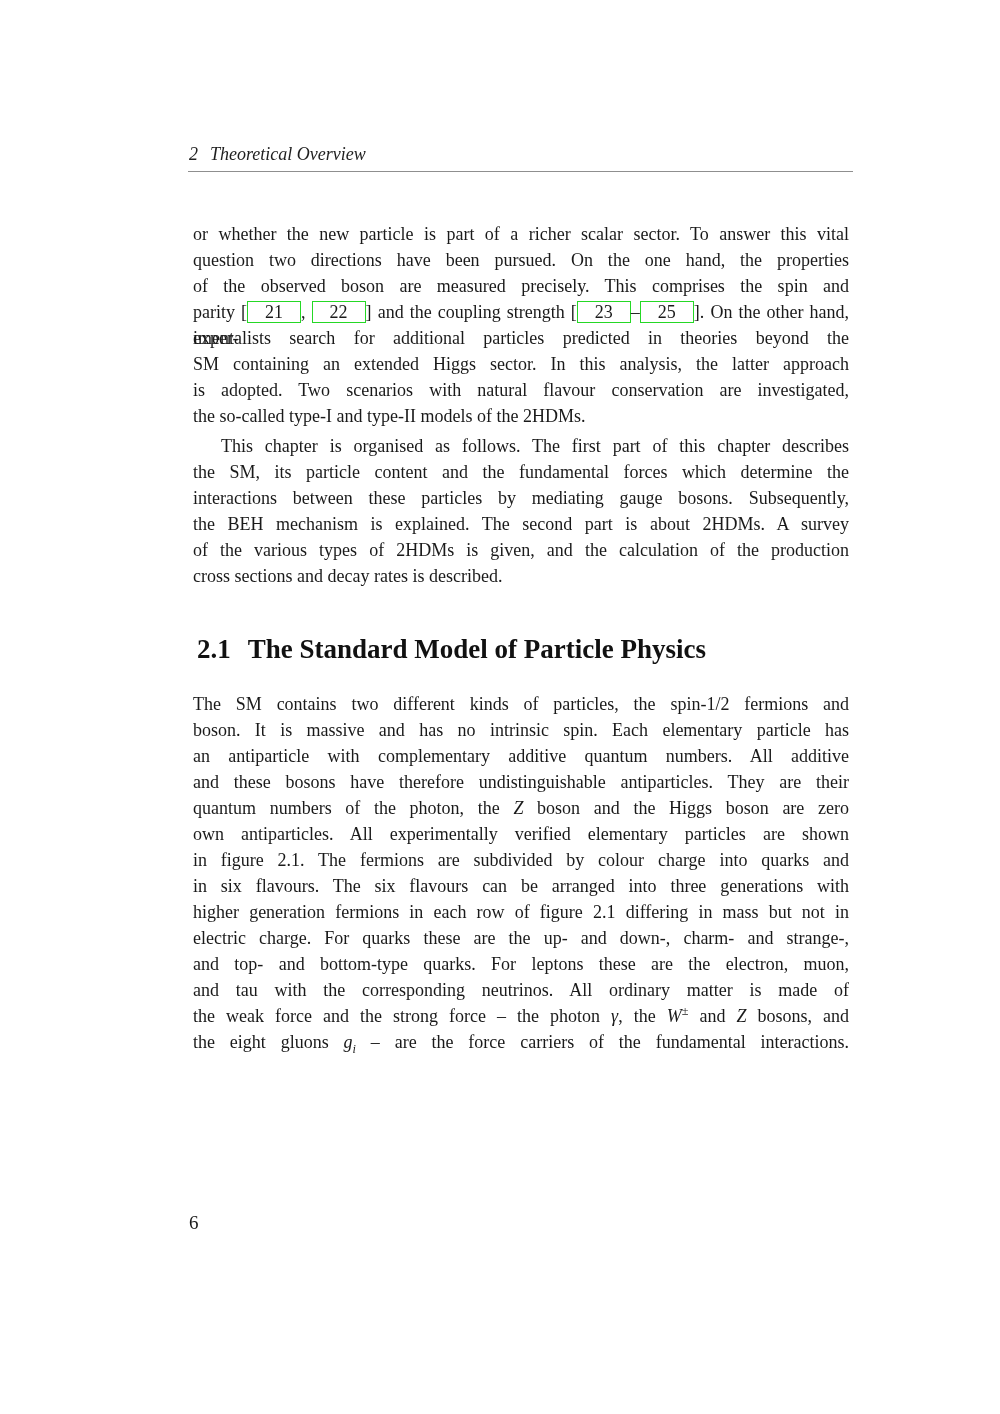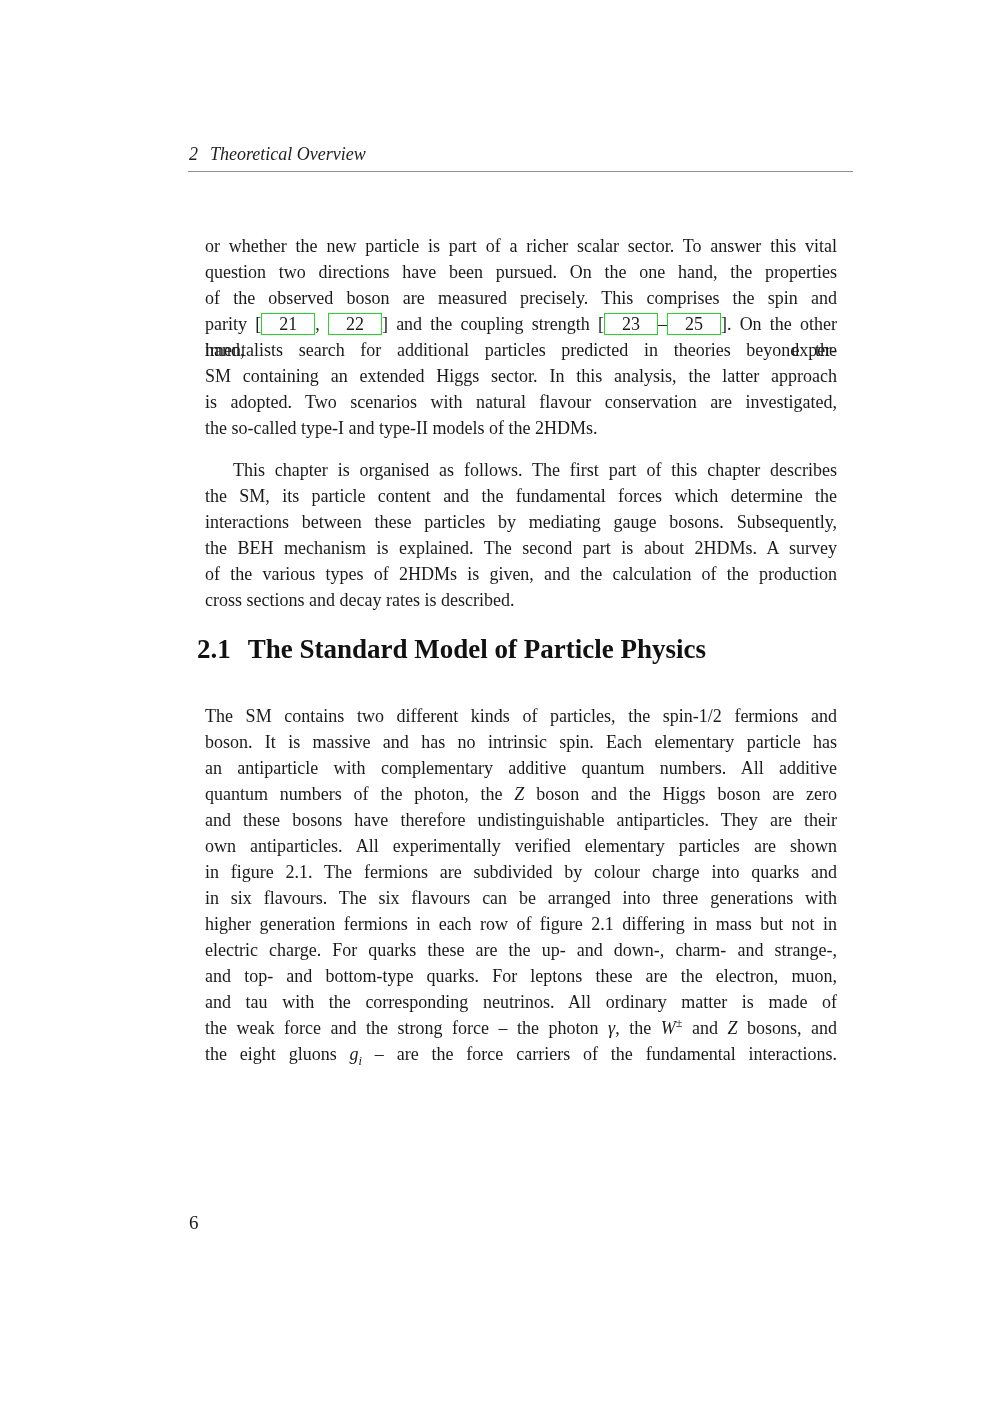--- a/index.html
+++ b/index.html
@@ -33,21 +33,21 @@
     background: var(--rule-color, #8f8f8f);
   }
   .body-block {
     position: absolute;
     left: 189px;
     width: 664px;
     font-size: 18px;
   }
   #body-top { top: 217px; }
   #body-bottom { top: 687px; }
-  .para { margin: 16px; }
+  .para { margin: 4px; }
   .line {
     height: 26px;
     line-height: 26px;
     text-align: justify;
     text-align-last: justify;
   }
   .line.last { text-align-last: left; }
   .line.indent { padding-left: 28px; }
   .cite {
     border: 1.5px solid var(--cite-color, #25d825);
@@ -111,22 +111,22 @@
 
   <h2 class="section-heading">
     <span class="sh-num">2.1</span><span class="sh-title">The Standard Model of Particle Physics</span>
   </h2>
 
   <div class="body-block" id="body-bottom">
       <div class="para">
         <div class="line">The SM contains two different kinds of particles, the spin-1/2 fermions and</div>
         <div class="line">boson. It is massive and has no intrinsic spin. Each elementary particle has</div>
         <div class="line">an antiparticle with complementary additive quantum numbers. All additive</div>
+        <div class="line">and these bosons have therefore undistinguishable antiparticles. They are their</div>
         <div class="line">quantum numbers of the photon, the <span class="i">Z</span> boson and the Higgs boson are zero</div>
-        <div class="line">and these bosons have therefore undistinguishable antiparticles. They are their</div>
         <div class="line">own antiparticles. All experimentally verified elementary particles are shown</div>
         <div class="line">in figure 2.1. The fermions are subdivided by colour charge into quarks and</div>
         <div class="line">in six flavours. The six flavours can be arranged into three generations with</div>
         <div class="line">higher generation fermions in each row of figure 2.1 differing in mass but not in</div>
         <div class="line">electric charge. For quarks these are the up- and down-, charm- and strange-,</div>
         <div class="line">and top- and bottom-type quarks. For leptons these are the electron, muon,</div>
         <div class="line">and tau with the corresponding neutrinos. All ordinary matter is made of</div>
         <div class="line">the weak force and the strong force – the photon <span class="i">γ</span>, the <span class="i">W</span><span class="sup">±</span> and <span class="i">Z</span> bosons, and</div>
         <div class="line">the eight gluons <span class="i">g</span><span class="sub">i</span> – are the force carriers of the fundamental interactions.</div>
       </div>

